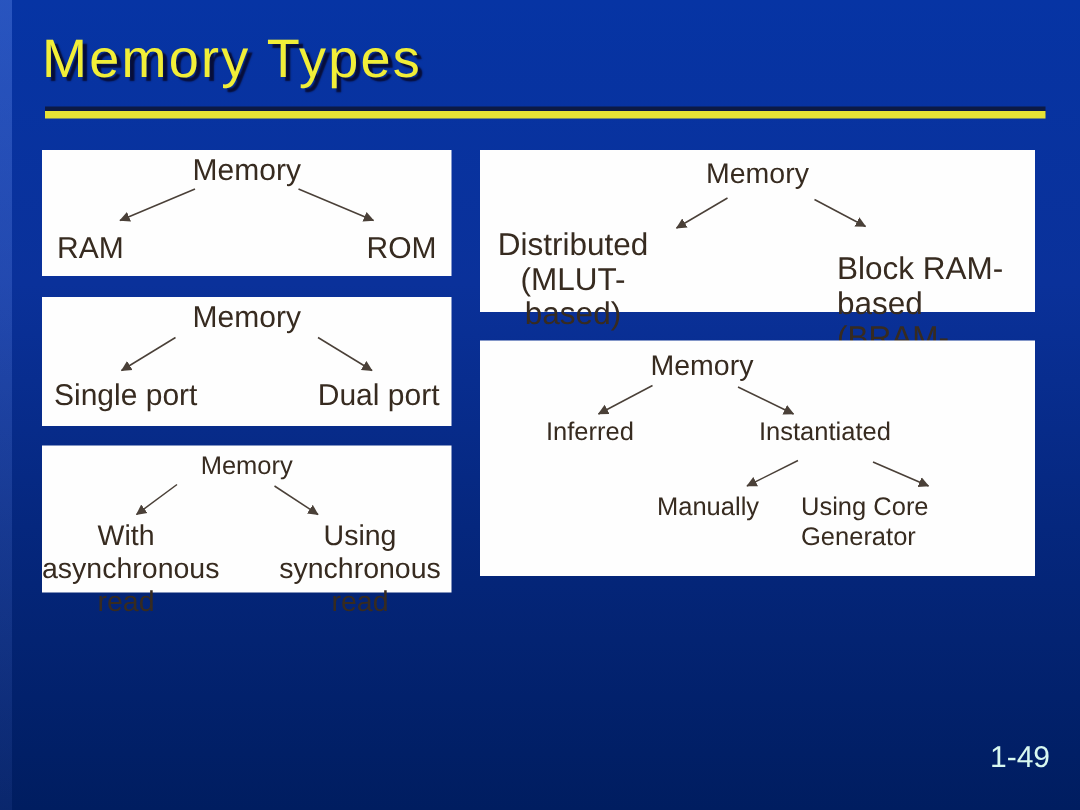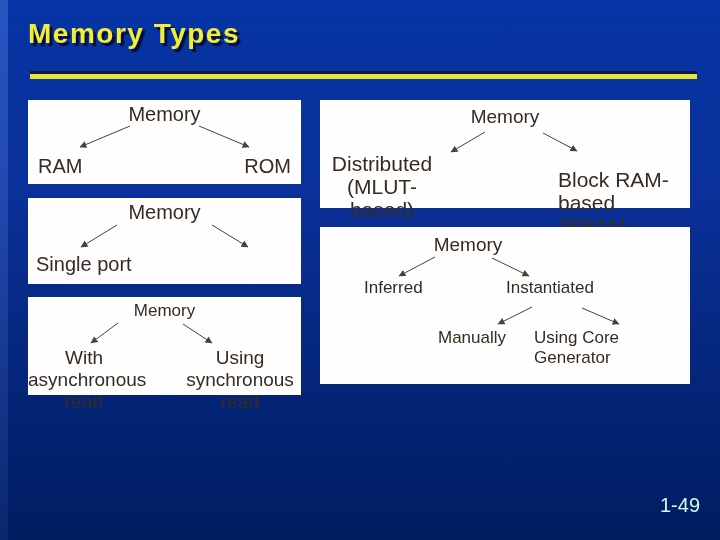--- a/index.html
+++ b/index.html
@@ -9,21 +9,21 @@
     overflow:hidden;
     background:linear-gradient(180deg,#0634a4 0%,#0a319a 35%,#05277e 65%,#001d60 100%);
     font-family:"Liberation Sans",sans-serif;
   }
   .left-band{
     position:absolute;left:0;top:0;width:8px;height:540px;
     background:linear-gradient(180deg,rgba(120,160,255,0.30),rgba(80,110,200,0.12));
   }
   .title{
     position:absolute;left:28px;top:18px;margin:0;
-    font-size:28px;font-weight:bold;letter-spacing:1.5px;
+    font-size:36px;font-weight:normal;letter-spacing:1.5px;
     color:#F1EE38;
     text-shadow:3px 3px 1px rgba(8,10,45,0.9);
   }
   .rule{
     position:absolute;left:30px;top:74px;width:667px;height:5px;
     background:#E6E434;
     box-shadow:0 -3px 0 0 #0C1A45;
   }
   .box{
     position:absolute;background:#FEFEFE;
@@ -98,20 +98,21 @@
       <defs>
           <marker id="m2" markerWidth="8" markerHeight="8" refX="6.5" refY="4" orient="auto">
             <path d="M0,0.5 L7,4 L0,7.5 Z" fill="#4A4038"></path>
           </marker>
         </defs>
       <line x1="89" y1="27" x2="53" y2="49" stroke="#4A4038" stroke-width="1" marker-end="url(#m2)"></line>
       <line x1="184" y1="27" x2="220" y2="49" stroke="#4A4038" stroke-width="1" marker-end="url(#m2)"></line>
     </svg>
     <div class="node root f20">Memory</div>
     <div class="node leaf-l f20">Single port</div>
+    <div class="node leaf-r f20">Dual port</div>
   </div>
 
   <div class="box" id="box3">
     <svg class="arrows" viewBox="0 0 273 98">
       <defs>
           <marker id="m3" markerWidth="8" markerHeight="8" refX="6.5" refY="4" orient="auto">
             <path d="M0,0.5 L7,4 L0,7.5 Z" fill="#4A4038"></path>
           </marker>
         </defs>
       <line x1="90" y1="26" x2="63" y2="46" stroke="#4A4038" stroke-width="1" marker-end="url(#m3)"></line>

